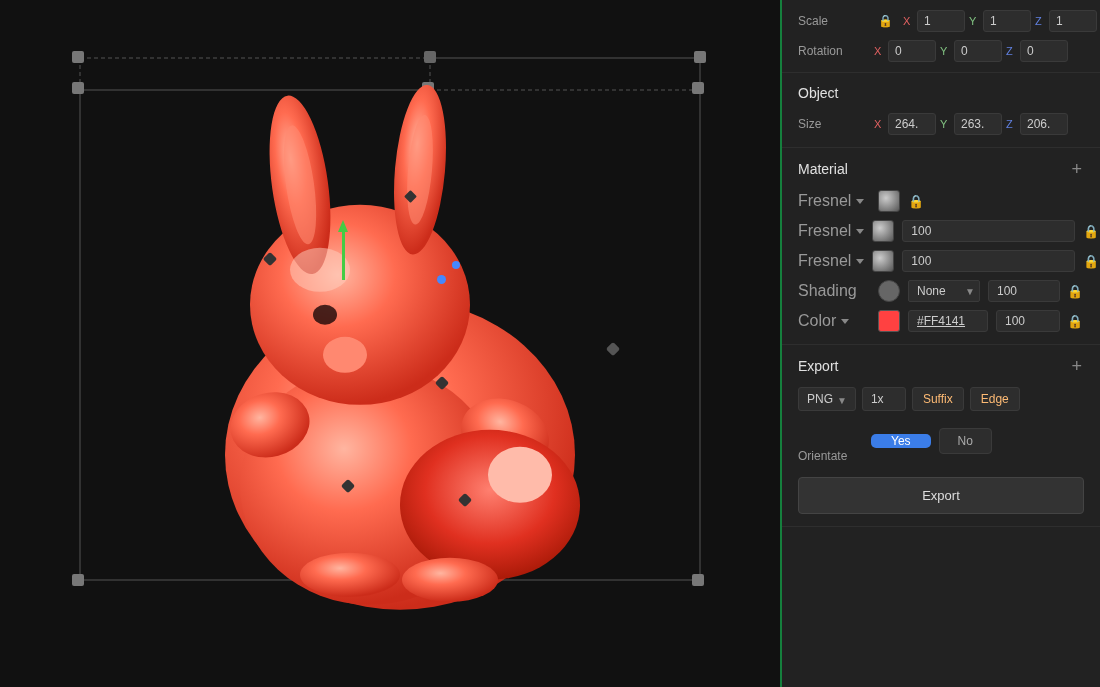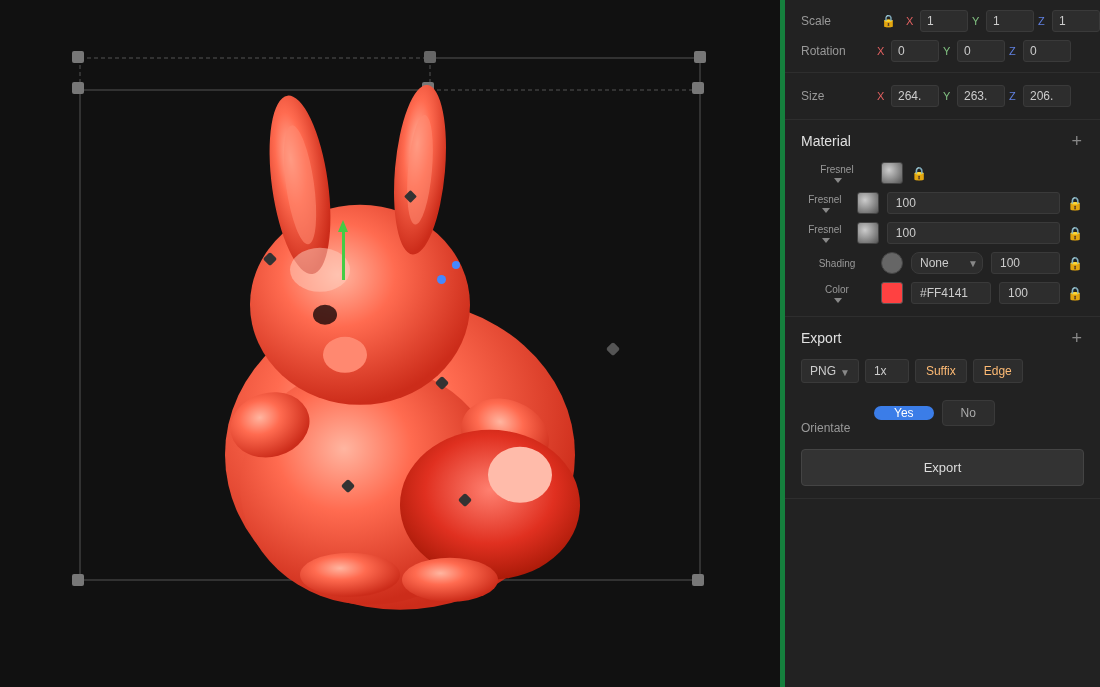--- a/index.html
+++ b/index.html
@@ -63,21 +63,21 @@
       flex: 1;
       background: #44cc44;
     }
 
     
     .panel {
       width: 320px;
       background: #222;
       display: flex;
       flex-direction: column;
-      border-left: 5px solid #15803d;
+      border-left: 2px solid #15803d;
       overflow-y: auto;
       padding: 0;
     }
 
     .panel-section {
       padding: 12px 16px;
       border-bottom: 1px solid #2e2e2e;
     }
 
     .property-row {
@@ -160,26 +160,25 @@
     .mat-row {
       display: flex;
       align-items: center;
       gap: 8px;
       margin-bottom: 8px;
     }
     .mat-row:last-child { margin-bottom: 0; }
 
     .mat-label {
       color: #999;
-      font-size: 10px;
+      font-size: 16px;
       display: flex;
       align-items: center;
       gap: 3px;
       width: 72px;
-      flex-direction: column;
     }
 
     .mat-swatch {
       width: 22px;
       height: 22px;
       border-radius: 3px;
       border: 1px solid #444;
       flex-shrink: 0;
     }
     .mat-swatch.grey {
@@ -240,20 +239,21 @@
     }
 
     .hex-value {
       background: #2d2d2d;
       border: 1px solid #3a3a3a;
       border-radius: 3px;
       color: #ccc;
       padding: 3px 8px;
       font-size: 12px;
       width: 80px;
+      text-decoration: underline;
     }
 
     
     .export-row {
       display: flex;
       align-items: center;
       gap: 6px;
       margin-bottom: 8px;
     }
 
@@ -299,21 +299,21 @@
     }
     .orientate-label {
       color: #999;
       font-size: 12px;
       width: 65px;
       margin-top: 30px;
     }
     .toggle-yes {
       background: #3b7de8;
       border: none;
-      border-radius: 10px;
+      border-radius: 5px;
       color: #fff;
       padding: 0 20px;
       font-size: 12px;
       cursor: pointer;
       font-weight: 500;
       text-align: right;
     }
     .toggle-no {
       background: #2d2d2d;
       border: 1px solid #3a3a3a;
@@ -483,20 +483,23 @@
         </div>
         <div class="field-group">
           <span class="field-axis z">Z</span>
           <input class="field-input" type="text" value="0" style="">
         </div>
       </div>
     </div>
   </div>
 
   <div class="panel-section">
+    <div class="section-header">
+      <span class="section-title">Object</span>
+    </div>
     <div class="property-row">
       <span class="prop-label">Size</span>
       <div class="prop-fields">
         <div class="field-group">
           <span class="field-axis x">X</span>
           <input class="field-input" type="text" value="264." style="">
         </div>
         <div class="field-group">
           <span class="field-axis y">Y</span>
           <input class="field-input" type="text" value="263." style="">
@@ -543,21 +546,21 @@
       <input class="mat-value" type="text" value="100" style="">
       <span class="mat-lock">🔒</span>
     </div>
 
     <div class="mat-row">
       <div class="mat-label">
         <span>Shading</span>
       </div>
       <div class="mat-swatch shading-grey"></div>
       <div class="dropdown-wrap">
-        <select class="" style="background:#2d2d2d;border:1px solid #3a3a3a;border-radius:8px;color:#ccc;padding:3px 20px 3px 8px;font-size:12px;appearance:none;cursor:pointer;">
+        <select class="" style="background:#2d2d2d;border:1px solid #3a3a3a;border-radius:2px;color:#ccc;padding:3px 20px 3px 8px;font-size:12px;appearance:none;cursor:pointer;">
           <option>None</option>
           <option>Flat</option>
           <option>Smooth</option>
         </select>
         <span class="dropdown-arrow">▼</span>
       </div>
       <input class="mat-value" type="text" value="100" style="width: 42px;">
       <span class="mat-lock">🔒</span>
     </div>
 

